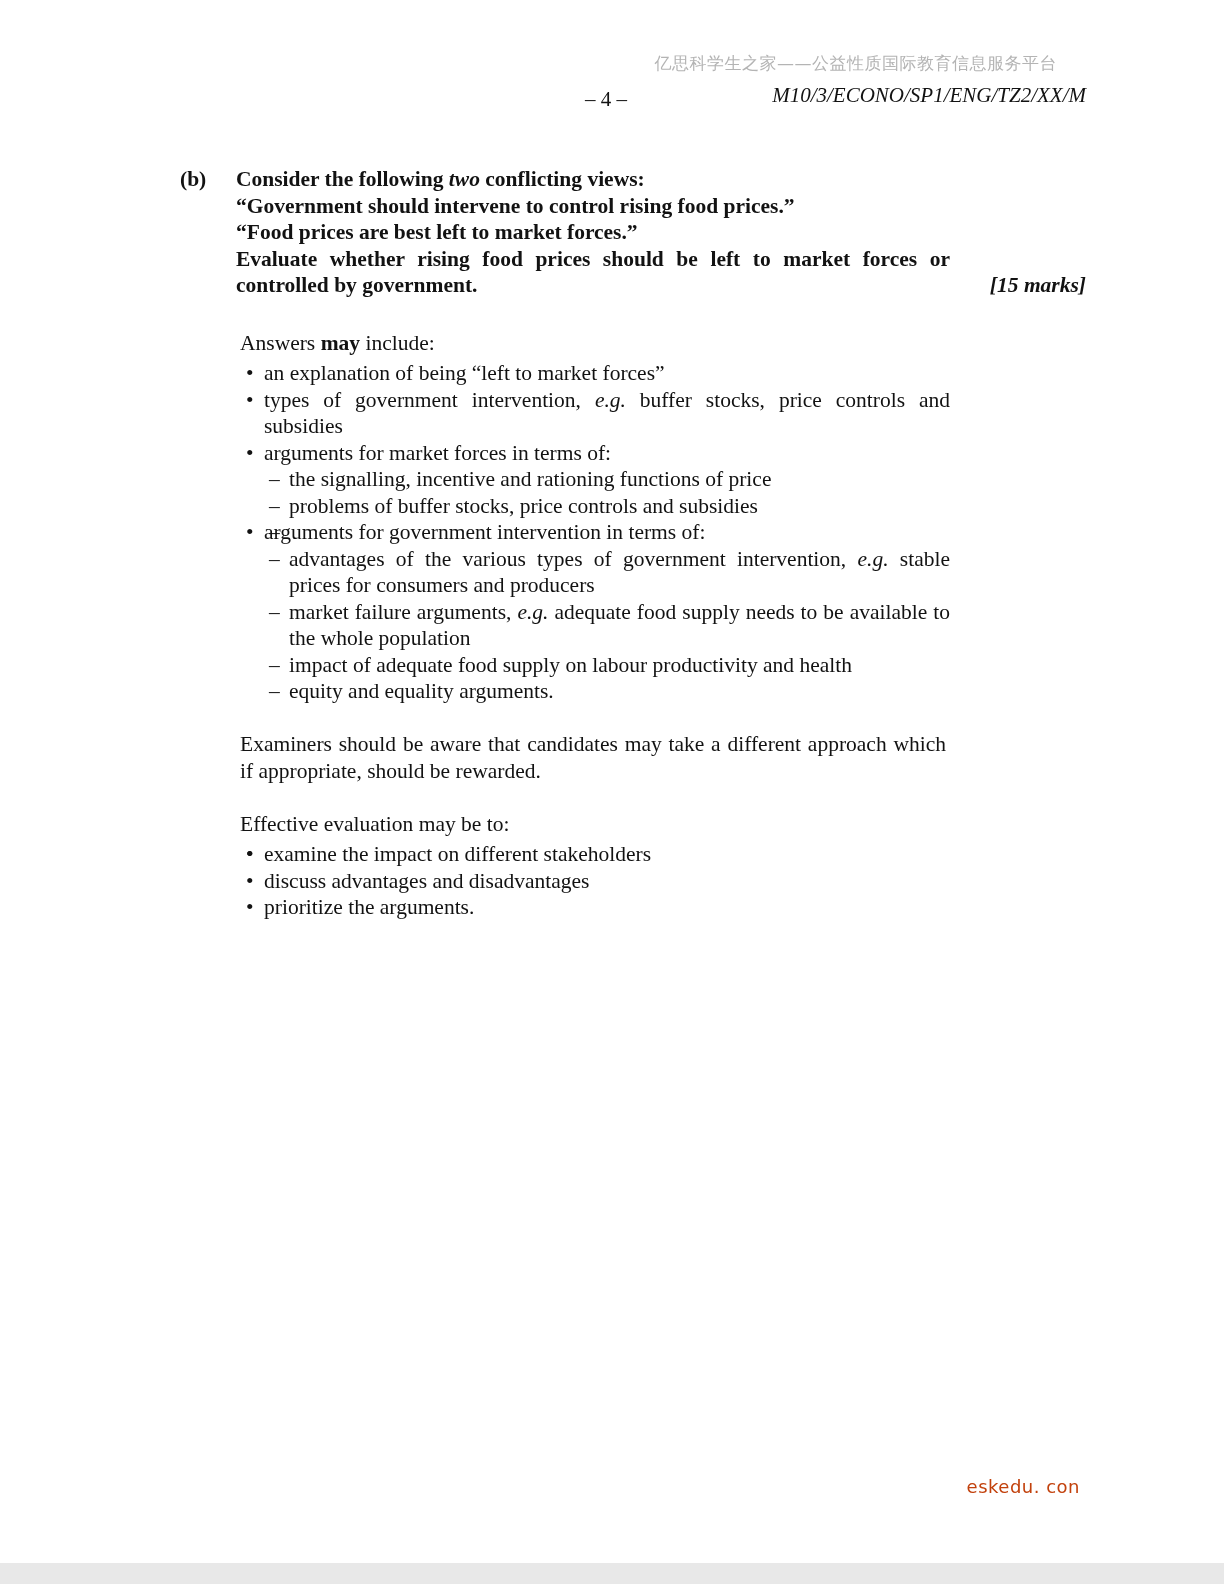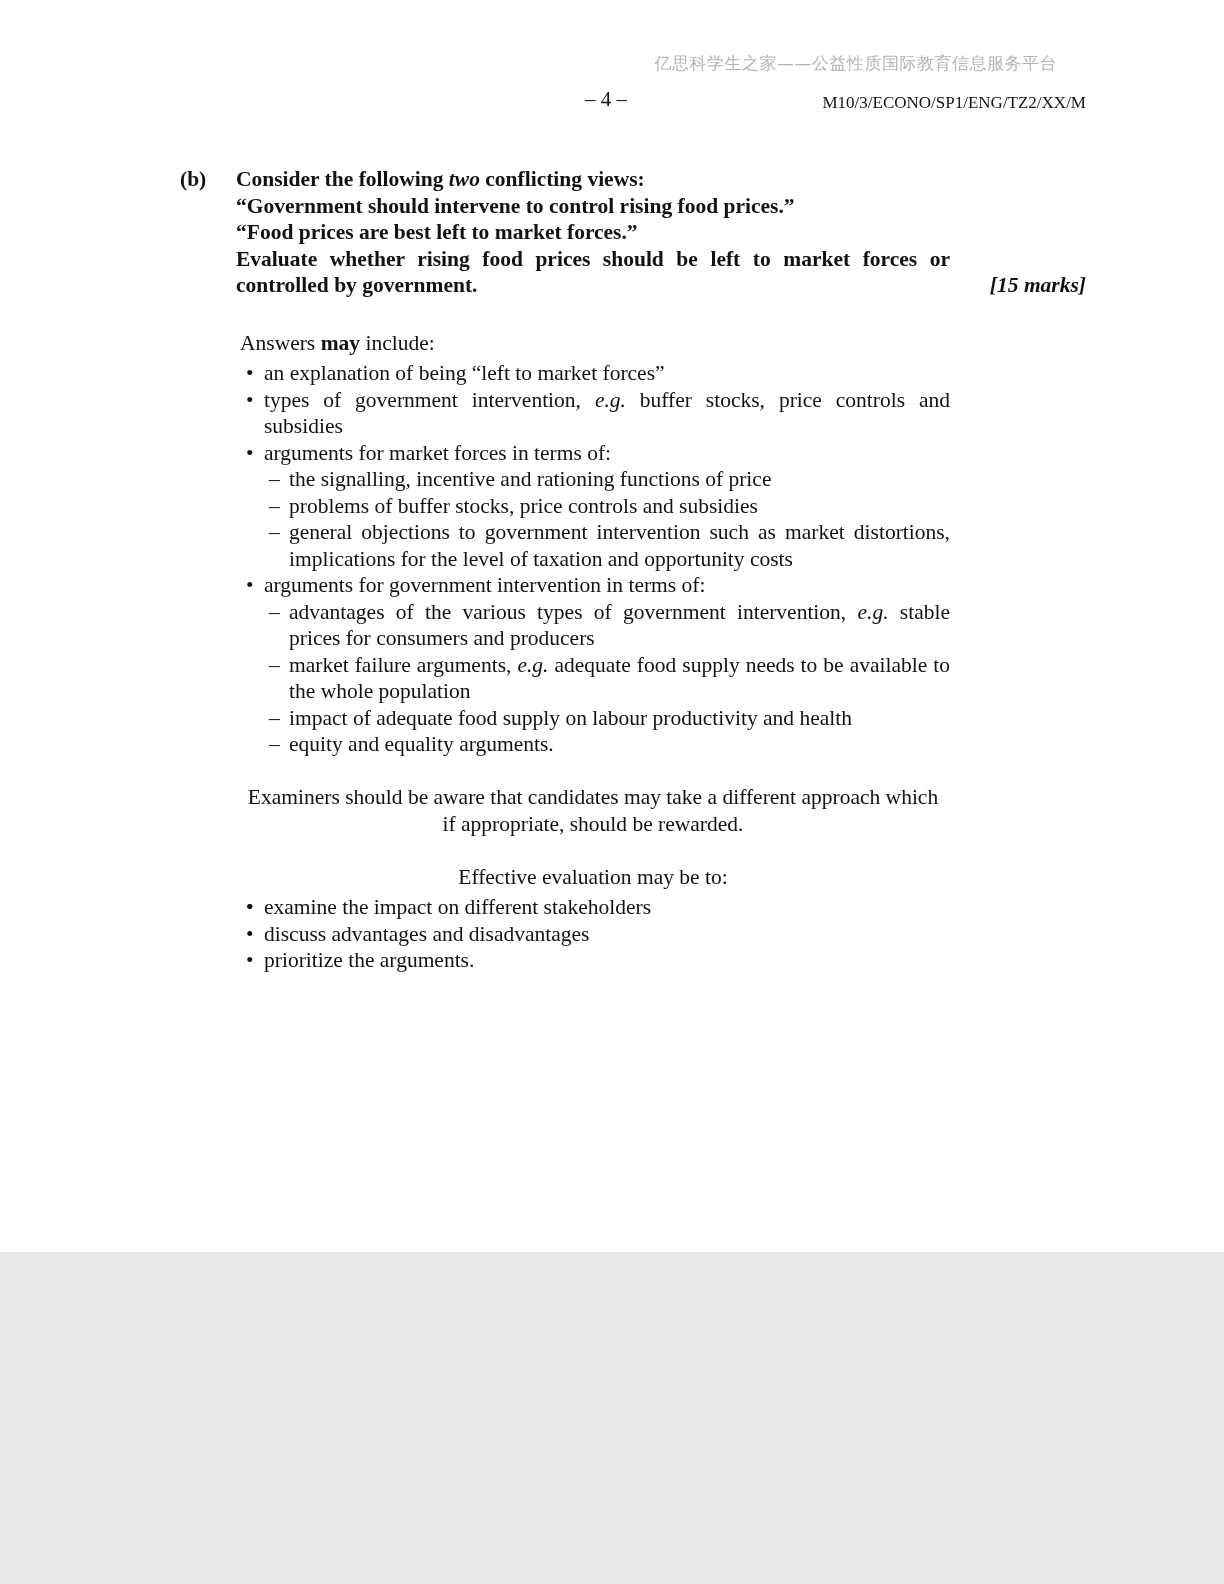--- a/index.html
+++ b/index.html
@@ -1,19 +1,19 @@
 <!DOCTYPE html>
 <html><head>
 <meta charset="utf-8">
 <style>
   html, body { margin: 0; padding: 0; background: #e8e8e8; }
   .page {
     position: relative;
     width: 1224px;
-    height: 1252px;
+    height: 1563px;
     background: #ffffff;
     font-family: "Liberation Serif", "DejaVu Serif", serif;
     color: #121212;
     overflow: hidden;
     margin: 0 auto;
   }
   .cn-watermark {
     position: absolute;
     top: 52px;
     right: 167px;
@@ -25,24 +25,25 @@
   }
   .page-number {
     position: absolute;
     top: 87px;
     left: 585px;
     font-size: 21px;
     white-space: nowrap;
   }
   .exam-code {
     position: absolute;
-    top: 93px;
+    top: 83px;
     right: 138px;
-    font-size: 17px;
-    white-space: nowrap;
+    font-size: 21px;
+    white-space: nowrap;
+    font-style: italic;
   }
   .doc-body {
     position: absolute;
     top: 166px;
     left: 180px;
     width: 906px;
     font-size: 21.5px;
     line-height: 26.5px;
   }
   .q-block {
@@ -66,21 +67,21 @@
     font-style: italic;
     font-weight: bold;
     white-space: nowrap;
   }
   .content {
     margin-left: 56px;
     width: 714px;
   }
   .content p { margin: 4px; font-family: Liberation Serif, serif; }
   .answers-heading { margin-top: 31px !important; }
-  .sp-top { margin-top: 26.5px !important; text-align: center; }
+  .sp-top { margin-top: 26.5px !important; }
   .li {
     position: relative;
     text-align: justify;
   }
   .l1 { padding-left: 28px; }
   .l1 > .mk { position: absolute; left: 10px; top: 0; }
   .l2 { padding-left: 53px; }
   .l2 > .mk { position: absolute; left: 33px; top: 0; }
   .mk { font-style: normal; }
   i { font-style: italic; }
@@ -140,21 +141,20 @@
       <div class="li l2">
         <span class="mk">–</span>
         <span>the signalling, incentive and rationing functions of price</span>
       </div>
       <div class="li l2">
         <span class="mk">–</span>
         <span>problems of buffer stocks, price controls and subsidies</span>
       </div>
       <div class="li l2">
         <span class="mk">–</span>
-        <span>general objections to government intervention such as market distortions, implications for the level of taxation and opportunity costs</span>
       </div>
 
       <div class="li l1">
         <span class="mk">•</span>
         <span>arguments for government intervention in terms of:</span>
       </div>
       <div class="li l2">
         <span class="mk">–</span>
         <span><span>advantages of the various types of government intervention, </span><i>e.g.</i><span> stable prices for consumers and producers</span></span>
       </div>

